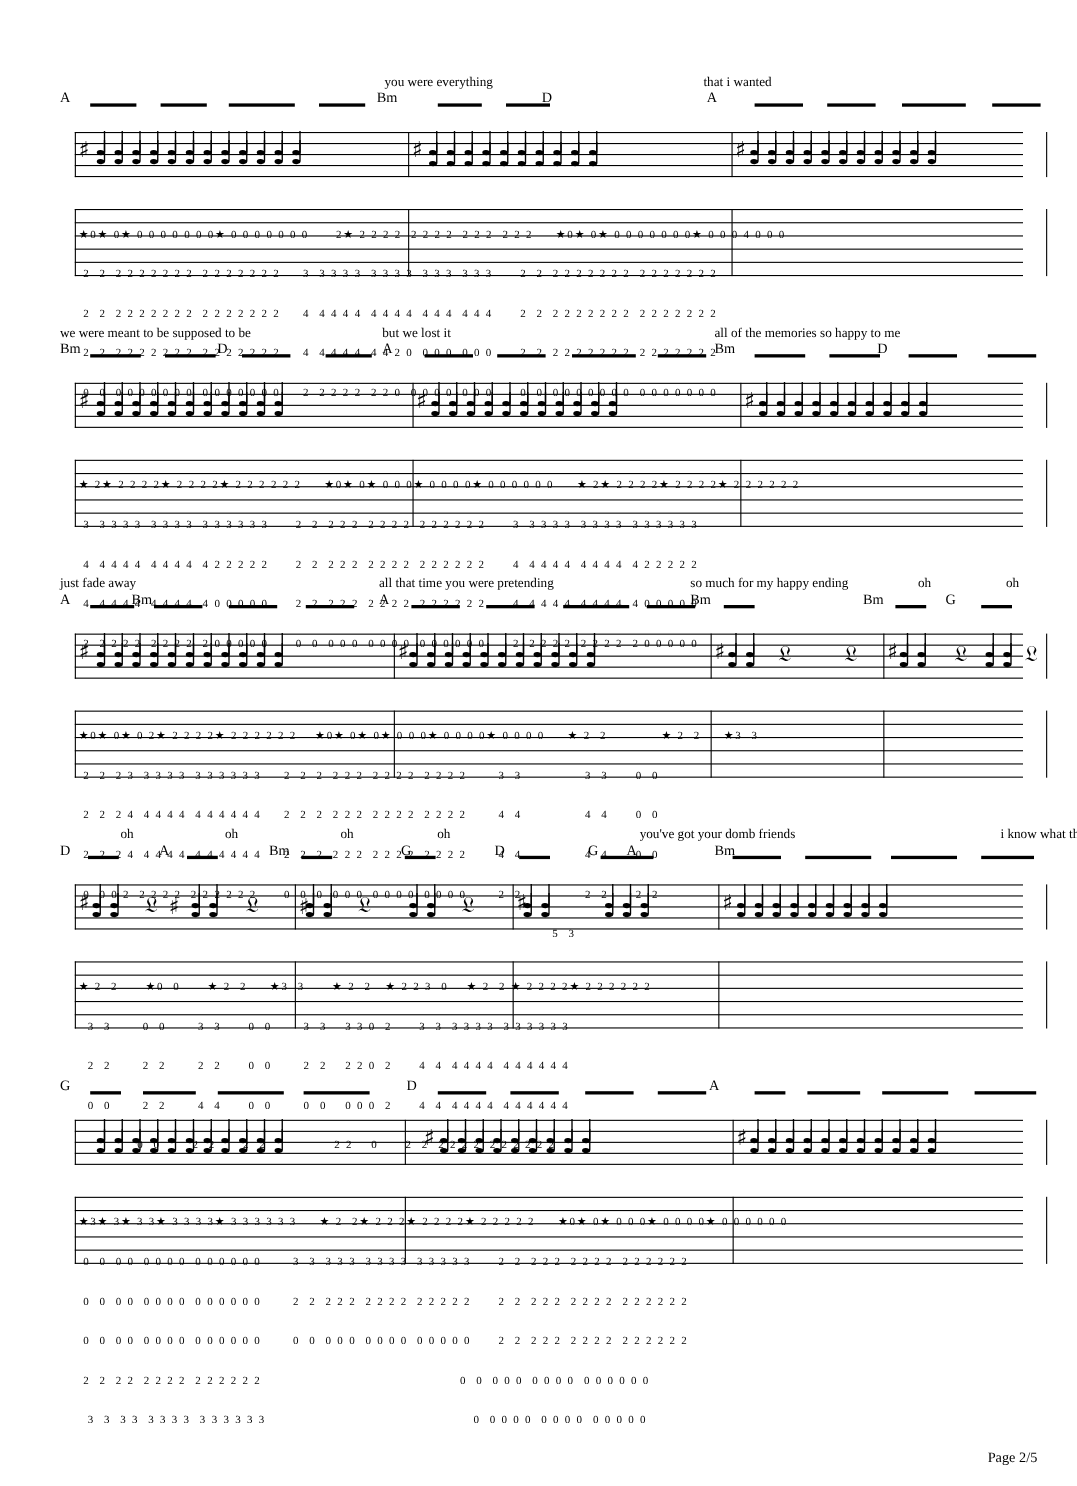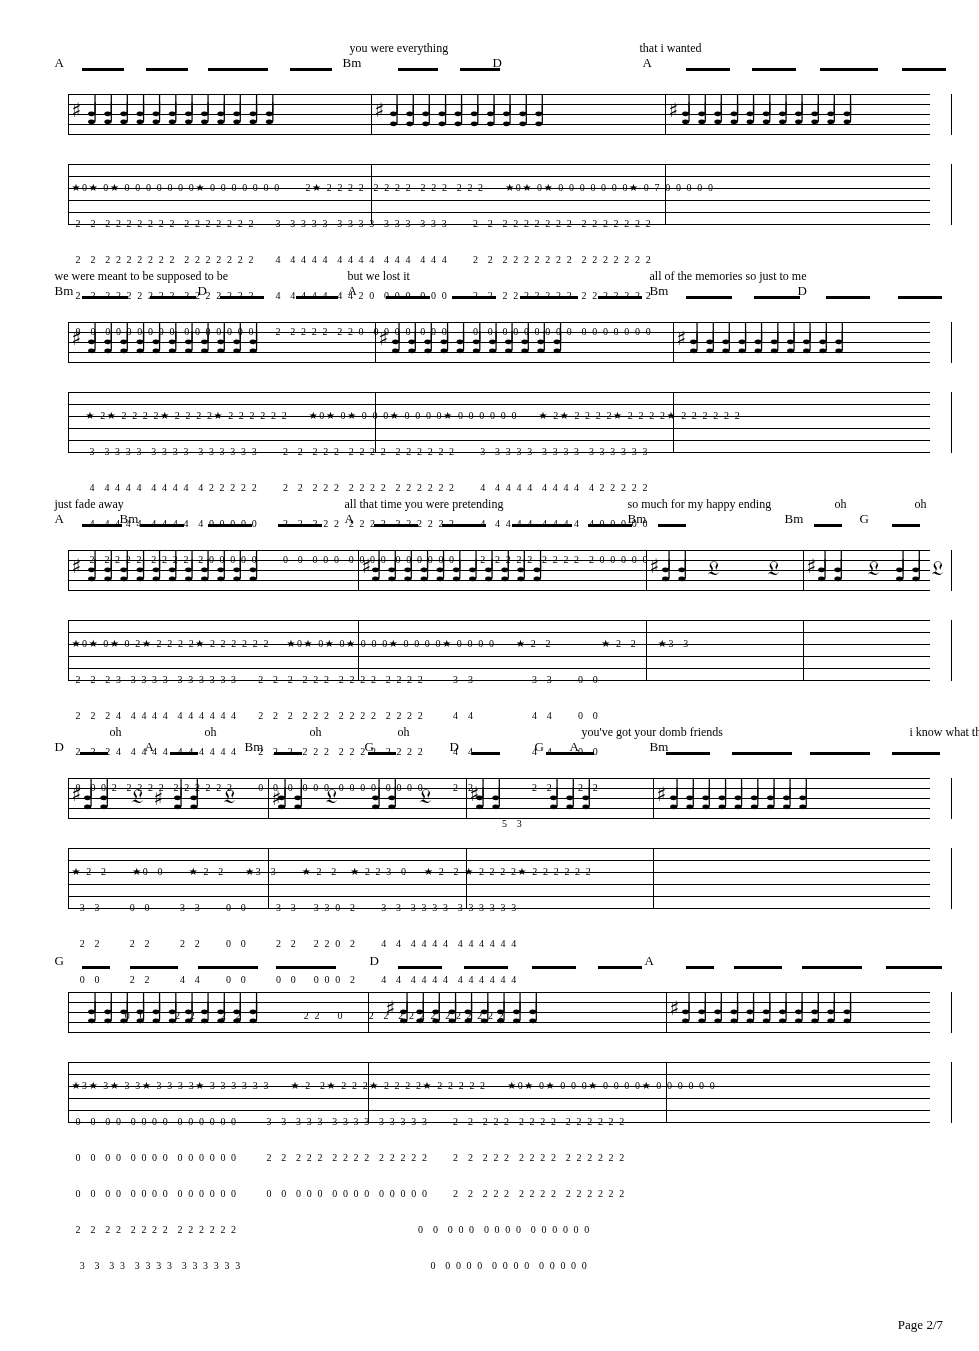--- a/index.html
+++ b/index.html
@@ -156,21 +156,21 @@
     bottom: 18px;
     font-size: 13px;
     font-family: "Liberation Serif", serif;
   }
 </style>
 </head>
 <body>
 
 <div id="page">
 
-  <div class="system" style="margin-top:42px;">
+  <div class="system" style="margin-top:68px;">
     <div class="lyric-row">
       <span class="lyric" style="left:320px;">you were everything</span>
       <span class="lyric" style="left:610px;">that i wanted</span>
     </div>
     <div class="chord-row">
       <span class="chord" style="left:25px;">A</span>
       <span class="chord" style="left:313px;">Bm</span>
       <span class="chord" style="left:463px;">D</span>
       <span class="chord" style="left:613px;">A</span>
     </div>
@@ -213,34 +213,34 @@
           <div class="tln"></div>
           <div class="tln"></div>
           <div class="tln"></div>
           <div class="tln"></div>
         <div class="tab-bar" style="left:0px;"></div>
         <div class="tab-bar" style="left:303px;"></div>
         <div class="tab-bar" style="left:597px;"></div>
         <div class="tab-bar" style="left:883px;"></div>
       </div>
       <div class="tabnums" style="left:42px;top:6px;">
-        <div>★0★ 0★ 0 0 0 0 0 0 0★ 0 0 0 0 0 0 0      2★ 2 2 2 2  2 2 2 2  2 2 2  2 2 2     ★0★ 0★ 0 0 0 0 0 0 0★ 0 7 0 0 0 0 0</div>
+        <div>★0★ 0★ 0 0 0 0 0 0 0★ 0 0 0 0 0 0 0      2★ 2 2 2 2  2 2 2 2  2 2 2  2 2 2     ★0★ 0★ 0 0 0 0 0 0 0★ 0 0 0 4 0 0 0</div>
         <div> 2  2  2 2 2 2 2 2 2  2 2 2 2 2 2 2     3  3 3 3 3  3 3 3 3  3 3 3  3 3 3      2  2  2 2 2 2 2 2 2  2 2 2 2 2 2 2</div>
         <div> 2  2  2 2 2 2 2 2 2  2 2 2 2 2 2 2     4  4 4 4 4  4 4 4 4  4 4 4  4 4 4      2  2  2 2 2 2 2 2 2  2 2 2 2 2 2 2</div>
         <div> 2  2  2 2 2 2 2 2 2  2 2 2 2 2 2 2     4  4 4 4 4  4 4 2 0  0 0 0  0 0 0      2  2  2 2 2 2 2 2 2  2 2 2 2 2 2 2</div>
         <div> 0  0  0 0 0 0 0 0 0  0 0 0 0 0 0 0     2  2 2 2 2  2 2 0  0 0 0 0  0 0 0      0  0  0 0 0 0 0 0 0  0 0 0 0 0 0 0</div>
       </div>
     </div>
   </div>
 
   <div class="system" style="margin-top:36px;">
     <div class="lyric-row">
       <span class="lyric" style="left:25px;">we were meant to be  supposed to be</span>
       <span class="lyric" style="left:318px;">but we lost it</span>
-      <span class="lyric" style="left:620px;">all of the memories  so just to me</span>
+      <span class="lyric" style="left:620px;">all of the memories  so happy to me</span>
     </div>
     <div class="chord-row">
       <span class="chord" style="left:25px;">Bm</span>
       <span class="chord" style="left:168px;">D</span>
       <span class="chord" style="left:318px;">A</span>
       <span class="chord" style="left:620px;">Bm</span>
       <span class="chord" style="left:768px;">D</span>
     </div>
     <div class="staff-wrap">
       <div class="staff">
@@ -282,21 +282,21 @@
           <div class="tln"></div>
           <div class="tln"></div>
           <div class="tln"></div>
           <div class="tln"></div>
           <div class="tln"></div>
         <div class="tab-bar" style="left:0px;"></div>
         <div class="tab-bar" style="left:307px;"></div>
         <div class="tab-bar" style="left:605px;"></div>
         <div class="tab-bar" style="left:883px;"></div>
       </div>
-      <div class="tabnums" style="left:56px;top:6px;">
+      <div class="tabnums" style="left:42px;top:6px;">
         <div>★ 2★ 2 2 2 2★ 2 2 2 2★ 2 2 2 2 2 2     ★0★ 0★ 0 0 0★ 0 0 0 0★ 0 0 0 0 0 0     ★ 2★ 2 2 2 2★ 2 2 2 2★ 2 2 2 2 2 2</div>
         <div> 3  3 3 3 3  3 3 3 3  3 3 3 3 3 3      2  2  2 2 2  2 2 2 2  2 2 2 2 2 2      3  3 3 3 3  3 3 3 3  3 3 3 3 3 3</div>
         <div> 4  4 4 4 4  4 4 4 4  4 2 2 2 2 2      2  2  2 2 2  2 2 2 2  2 2 2 2 2 2      4  4 4 4 4  4 4 4 4  4 2 2 2 2 2</div>
         <div> 4  4 4 4 4  4 4 4 4  4 0 0 0 0 0      2  2  2 2 2  2 2 2 2  2 2 2 2 2 2      4  4 4 4 4  4 4 4 4  4 0 0 0 0 0</div>
         <div> 2  2 2 2 2  2 2 2 2  2 0 0 0 0 0      0  0  0 0 0  0 0 0 0  0 0 0 0 0 0      2  2 2 2 2  2 2 2 2  2 0 0 0 0 0</div>
       </div>
     </div>
   </div>
 
   <div class="system" style="margin-top:36px;">
@@ -529,15 +529,15 @@
         <div>★3★ 3★ 3 3★ 3 3 3 3★ 3 3 3 3 3 3     ★ 2  2★ 2 2 2★ 2 2 2 2★ 2 2 2 2 2     ★0★ 0★ 0 0 0★ 0 0 0 0★ 0 0 0 0 0 0</div>
         <div> 0  0  0 0  0 0 0 0  0 0 0 0 0 0       3  3  3 3 3  3 3 3 3  3 3 3 3 3      2  2  2 2 2  2 2 2 2  2 2 2 2 2 2</div>
         <div> 0  0  0 0  0 0 0 0  0 0 0 0 0 0       2  2  2 2 2  2 2 2 2  2 2 2 2 2      2  2  2 2 2  2 2 2 2  2 2 2 2 2 2</div>
         <div> 0  0  0 0  0 0 0 0  0 0 0 0 0 0       0  0  0 0 0  0 0 0 0  0 0 0 0 0      2  2  2 2 2  2 2 2 2  2 2 2 2 2 2</div>
         <div> 2  2  2 2  2 2 2 2  2 2 2 2 2 2                                            0  0  0 0 0  0 0 0 0  0 0 0 0 0 0</div>
         <div>  3  3  3 3  3 3 3 3  3 3 3 3 3 3                                              0  0 0 0 0  0 0 0 0  0 0 0 0 0</div>
       </div>
     </div>
   </div>
 
-  <div class="page-num">Page 2/7</div>
+  <div class="page-num">Page 2/5</div>
 
 </div>
 
 </body></html>

